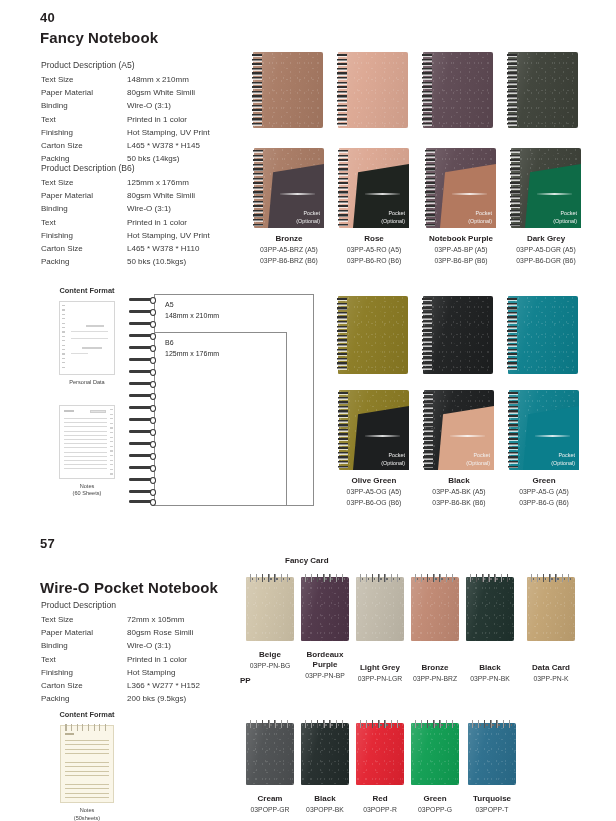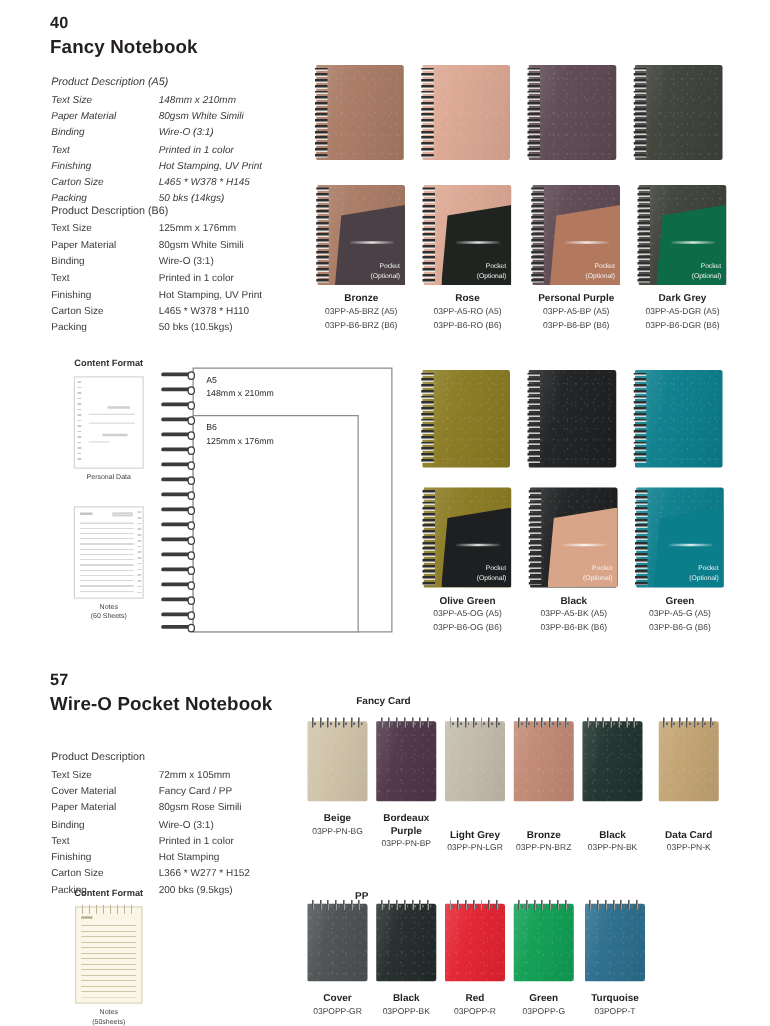--- a/index.html
+++ b/index.html
@@ -109,21 +109,21 @@
   .grp-label { font-size: 8px; font-weight: bold; color: #231f20; }
 </style>
 </head>
 <body>
 
 <div class="page">
 
   <div style="position:absolute;left:40px;top:10px;" class="sec-num">40</div>
   <div style="position:absolute;left:40px;top:25px;" class="sec-title">Fancy Notebook</div>
 
-  <div style="position:absolute;left:41px;top:60px;font-style:italic;">
+  <div style="position:absolute;left:41px;top:60px;">
     <div class="spec-head">Product Description (A5)</div>
     <table class="spec">
       <tbody>
           <tr>
             <td class="k">Text Size</td>
             <td>148mm x 210mm</td>
           </tr>
       <tr>
             <td class="k">Paper Material</td>
             <td>80gsm White Simili</td>
@@ -315,21 +315,21 @@
       <div class="book" style="width:70px;height:80px;">
         <div class="cover" style="background: rgb(93, 72, 82);"></div>
         <div class="shine"></div>
         <div class="pocket" style="left:14px;top:16px;right:0;bottom:0;">
           <div class="pk-fill" style="background: rgb(179, 121, 95);"></div>
           <div class="pk-slot"></div>
         </div>
         <div class="pk-text">Pocket<br>(Optional)</div>
         <div class="wire"></div>
       </div>
-      <div class="p-name">Personal Purple</div>
+      <div class="p-name">Notebook Purple</div>
       <div class="p-code">03PP-A5-BP (A5)</div>
       <div class="p-code">03PP-B6-BP (B6)</div>
     </div>
 
     <div class="prod" style="left:504px;top:148px;width:84px;">
       <div class="book" style="width:70px;height:80px;">
         <div class="cover" style="background: rgb(61, 65, 56);"></div>
         <div class="shine"></div>
         <div class="pocket" style="left:14px;top:16px;right:0;bottom:0;">
           <div class="pk-fill" style="background: rgb(14, 107, 71);"></div>
@@ -412,35 +412,31 @@
         <div class="pk-text">Pocket<br>(Optional)</div>
         <div class="wire"></div>
       </div>
       <div class="p-name">Green</div>
       <div class="p-code">03PP-A5-G (A5)</div>
       <div class="p-code">03PP-B6-G (B6)</div>
     </div>
   </div>
 
   <div style="position:absolute;left:40px;top:536px;" class="sec-num">57</div>
-  <div style="position:absolute;left:40px;top:551px;" class="sec-title">Wire-O Pocket Notebook</div>
+  <div style="position:absolute;left:40px;top:575px;" class="sec-title">Wire-O Pocket Notebook</div>
 
   <div style="position:absolute;left:41px;top:600px;">
     <div class="spec-head">Product Description</div>
     <table class="spec">
       <tbody>
           <tr>
             <td class="k">Text Size</td>
             <td>72mm x 105mm</td>
           </tr>
       <tr>
-            <td class="k">Cover Material</td>
-            <td>Fancy Card / PP</td>
-          </tr>
-      <tr>
             <td class="k">Paper Material</td>
             <td>80gsm Rose Simili</td>
           </tr>
       <tr>
             <td class="k">Binding</td>
             <td>Wire-O (3:1)</td>
           </tr>
       <tr>
             <td class="k">Text</td>
             <td>Printed in 1 color</td>
@@ -525,30 +521,30 @@
       <div class="book" style="width:48px;height:64px;">
         <div class="cover" style="background: rgb(194, 163, 114);"></div>
         <div class="shine"></div>
         <div class="wire-top"></div>
       </div>
       <div class="p-name" style="margin-top:22px;">Data Card</div>
       <div class="p-code">03PP-PN-K</div>
     </div>
   </div>
 
-  <div style="position:absolute;left:240px;top:712px;margin-left:44px;" class="grp-label">PP</div>
+  <div style="position:absolute;left:240px;top:676px;" class="grp-label">PP</div>
 
   <div class="grid">
     <div class="prod" style="left:240px;top:723px;width:60px;">
       <div class="book" style="width:48px;height:62px;">
         <div class="cover" style="background: rgb(77, 80, 82);"></div>
         <div class="shine"></div>
         <div class="wire-top"></div>
       </div>
-      <div class="p-name" style="margin-top:9px;">Cover</div>
+      <div class="p-name" style="margin-top:9px;">Cream</div>
       <div class="p-code">03POPP-GR</div>
     </div>
     <div class="prod" style="left:295px;top:723px;width:60px;">
       <div class="book" style="width:48px;height:62px;">
         <div class="cover" style="background: rgb(34, 43, 42);"></div>
         <div class="shine"></div>
         <div class="wire-top"></div>
       </div>
       <div class="p-name" style="margin-top:9px;">Black</div>
       <div class="p-code">03POPP-BK</div>

